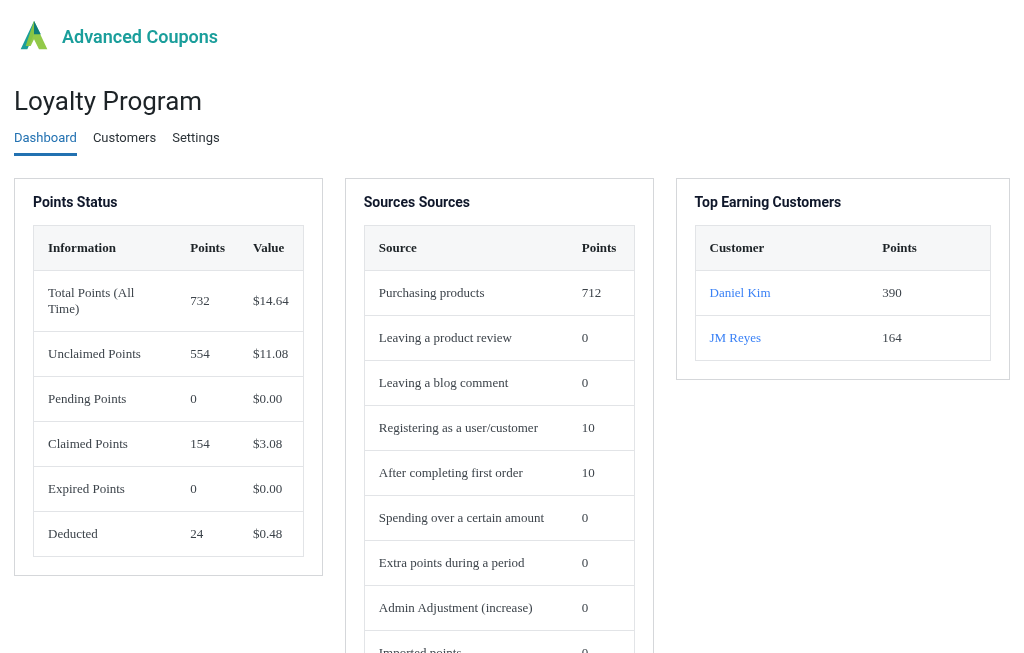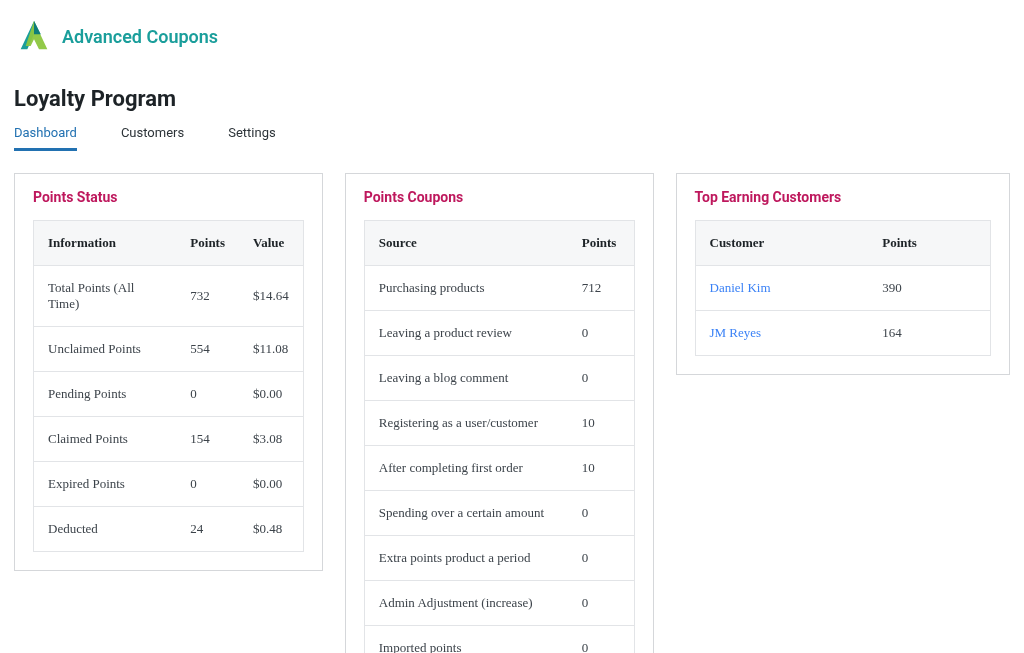--- a/index.html
+++ b/index.html
@@ -26,28 +26,28 @@
     .brand-logo {
       width: 40px;
       height: 40px;
     }
     .brand-text {
       color: #1a9e9b;
       font-size: 18px;
       font-weight: 600;
     }
     .page-title {
-      font-size: 22px;
-      font-weight: 700;
+      font-size: 26px;
+      font-weight: 400;
       margin-bottom: 14px;
       color: #1d2327;
     }
     .tabs {
       display: flex;
-      gap: 44px;
+      gap: 16px;
       border-bottom: 1px solid transparent;
       margin-bottom: 22px;
       font-size: 13px;
     }
     .tab {
       padding-bottom: 8px;
       cursor: pointer;
       color: #2c3338;
     }
     .tab.active {
@@ -62,21 +62,21 @@
     }
     .card {
       border: 1px solid #d5d7da;
       background: #fff;
       flex: 1;
     }
     .card-header {
       padding: 15px 18px;
       font-weight: 700;
       font-size: 14px;
-      color: #be185d;
+      color: #0f172a;
     }
     .card-body {
       padding: 0 18px 18px 18px;
       font-family: Liberation Serif, serif;
     }
     table {
       width: 100%;
       border-collapse: collapse;
       border: 1px solid #e2e4e7;
     }
@@ -168,21 +168,21 @@
                 <td>Deducted</td>
                 <td>24</td>
                 <td>$0.48</td>
               </tr>
             </tbody>
         </table>
       </div>
     </div>
 
     <div class="card col-sources">
-      <div class="card-header">Points Coupons</div>
+      <div class="card-header">Sources Sources</div>
       <div class="card-body">
         <table>
           <thead>
             <tr>
               <th>Source</th>
               <th>Points</th>
             </tr>
           </thead>
           <tbody id="sources-body">
               <tr>
@@ -203,21 +203,21 @@
               </tr>
               <tr>
                 <td>After completing first order</td>
                 <td>10</td>
               </tr>
               <tr>
                 <td>Spending over a certain amount</td>
                 <td>0</td>
               </tr>
               <tr>
-                <td>Extra points product a period</td>
+                <td>Extra points during a period</td>
                 <td>0</td>
               </tr>
               <tr>
                 <td>Admin Adjustment (increase)</td>
                 <td>0</td>
               </tr>
               <tr>
                 <td>Imported points</td>
                 <td>0</td>
               </tr>

